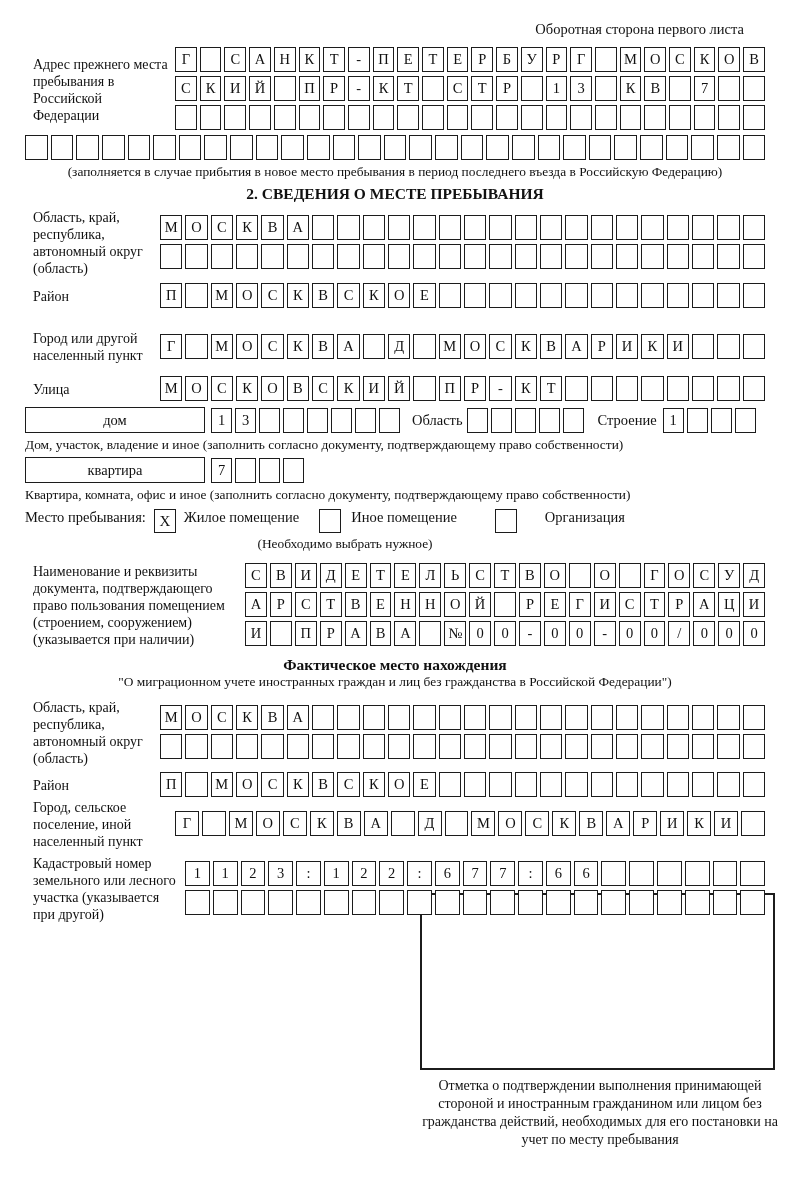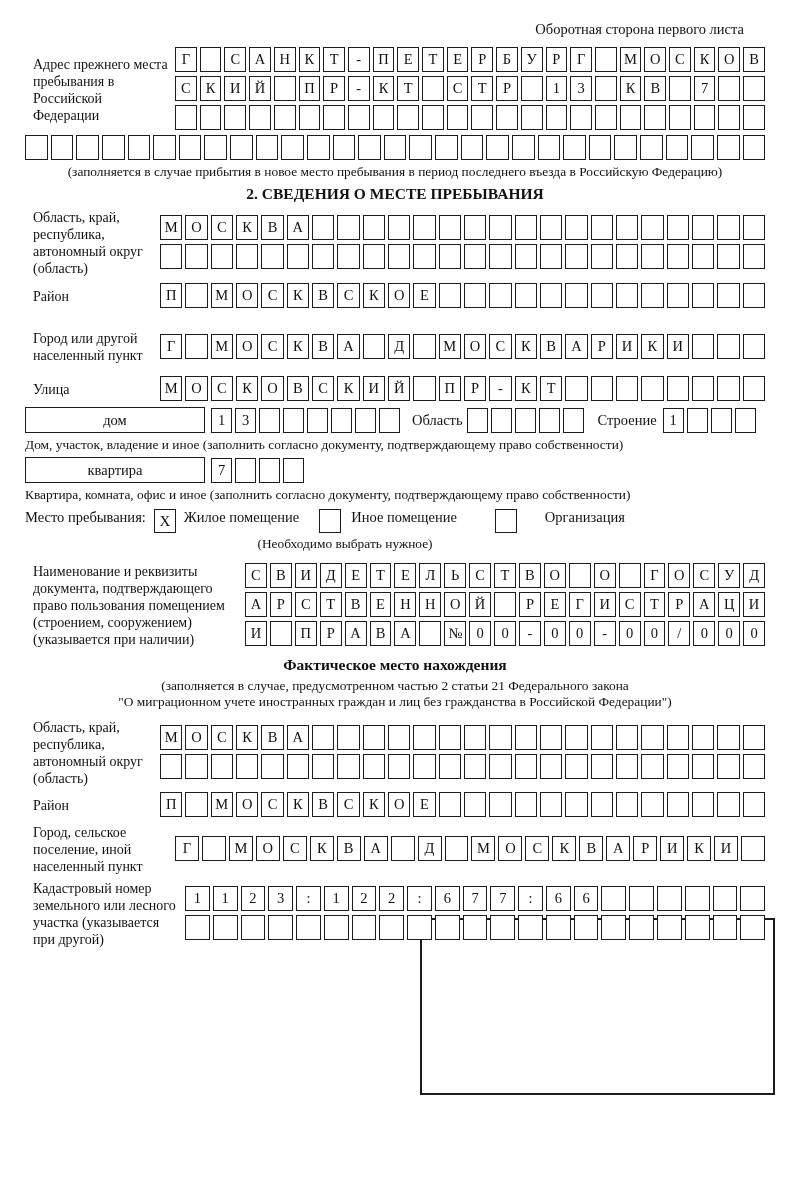--- a/index.html
+++ b/index.html
@@ -441,21 +441,20 @@
             <span class="cell">0</span>
             <span class="cell">/</span>
             <span class="cell">0</span>
             <span class="cell">0</span>
             <span class="cell">0</span>
           </div>
       </div>
     </div>
 
     <div class="sect-title" style="margin-top:8px">Фактическое место нахождения</div>
-    <div class="note center" style="margin-top:4px">(заполняется в случае, предусмотренном частью 2 статьи 21 Федерального закона</div>
     <div class="note center">"О миграционном учете иностранных граждан и лиц без гражданства в Российской Федерации")</div>
 
     <div class="block" style="margin-top:7px">
       <div class="lbl" style="flex:0 0 135px">Область, край, республика, автономный округ (область)</div>
       <div class="rows">
         <div class="cellrow">
             <span class="cell">М</span>
             <span class="cell">О</span>
             <span class="cell">С</span>
             <span class="cell">К</span>
@@ -534,21 +533,21 @@
             <span class="cell"></span>
             <span class="cell"></span>
             <span class="cell"></span>
             <span class="cell"></span>
             <span class="cell"></span>
             <span class="cell"></span>
           </div>
         </div>
     </div>
 
-    <div class="block" style="margin-top:5px">
+    <div class="block" style="">
       <div class="lbl" style="flex:0 0 150px">Город, сельское поселение, иной населенный пункт</div>
       <div class="rows">
           <div class="cellrow">
             <span class="cell">Г</span>
             <span class="cell"></span>
             <span class="cell">М</span>
             <span class="cell">О</span>
             <span class="cell">С</span>
             <span class="cell">К</span>
             <span class="cell">В</span>
@@ -618,16 +617,17 @@
             <span class="cell"></span>
             <span class="cell"></span>
             <span class="cell"></span>
             <span class="cell"></span>
           </div>
       </div>
     </div>
 
     <div class="stamp-area">
       <div class="stamp-box"></div>
+      <div class="stamp-caption">Отметка о подтверждении выполнения принимающей стороной и иностранным гражданином или лицом без гражданства действий, необходимых для его постановки на учет по месту пребывания</div>
     </div>
 
   </div>
 </div>
 
 </body></html>

